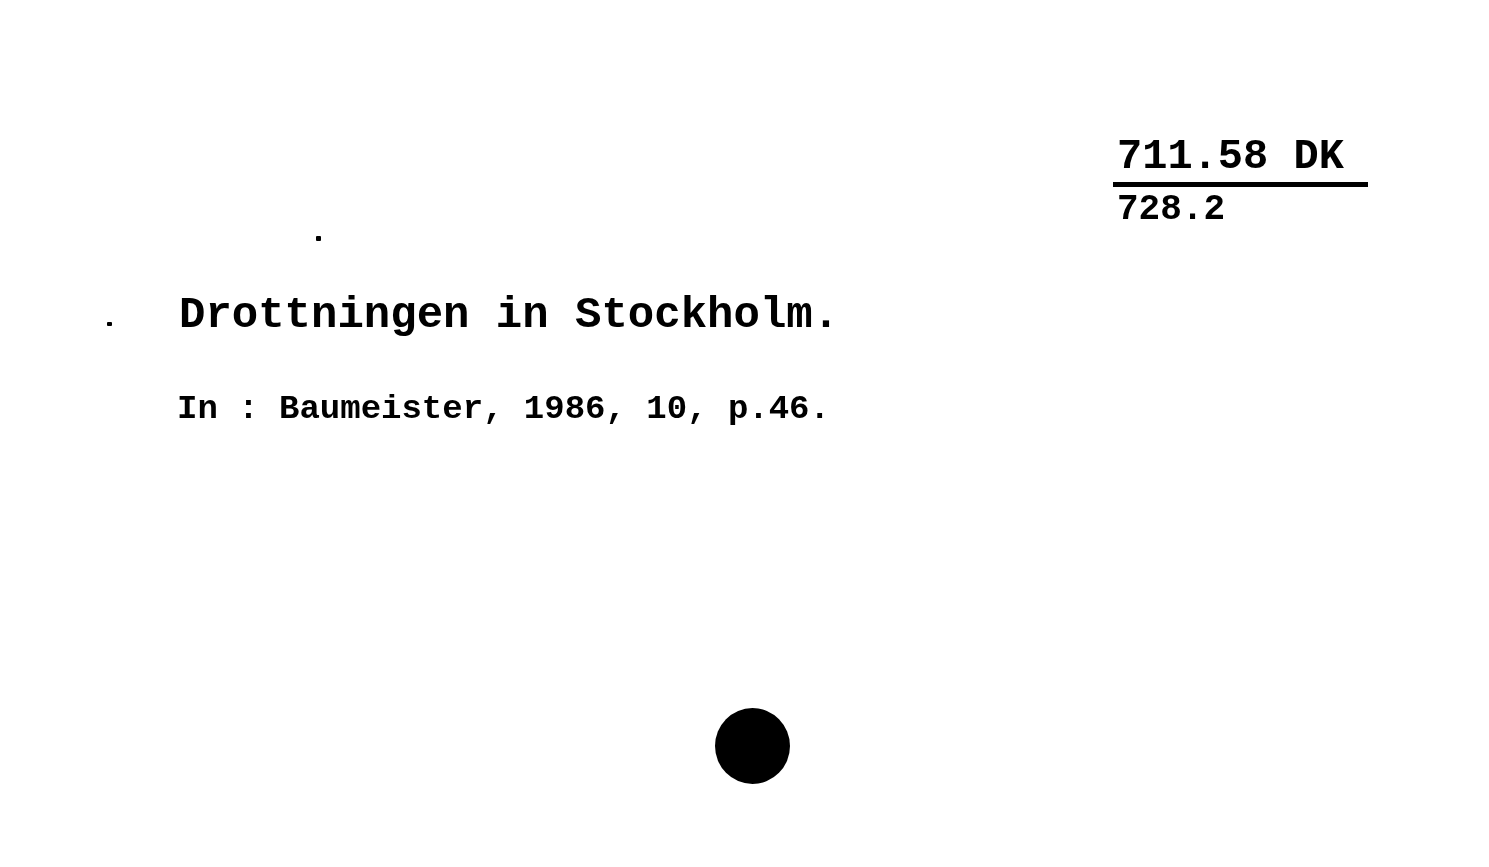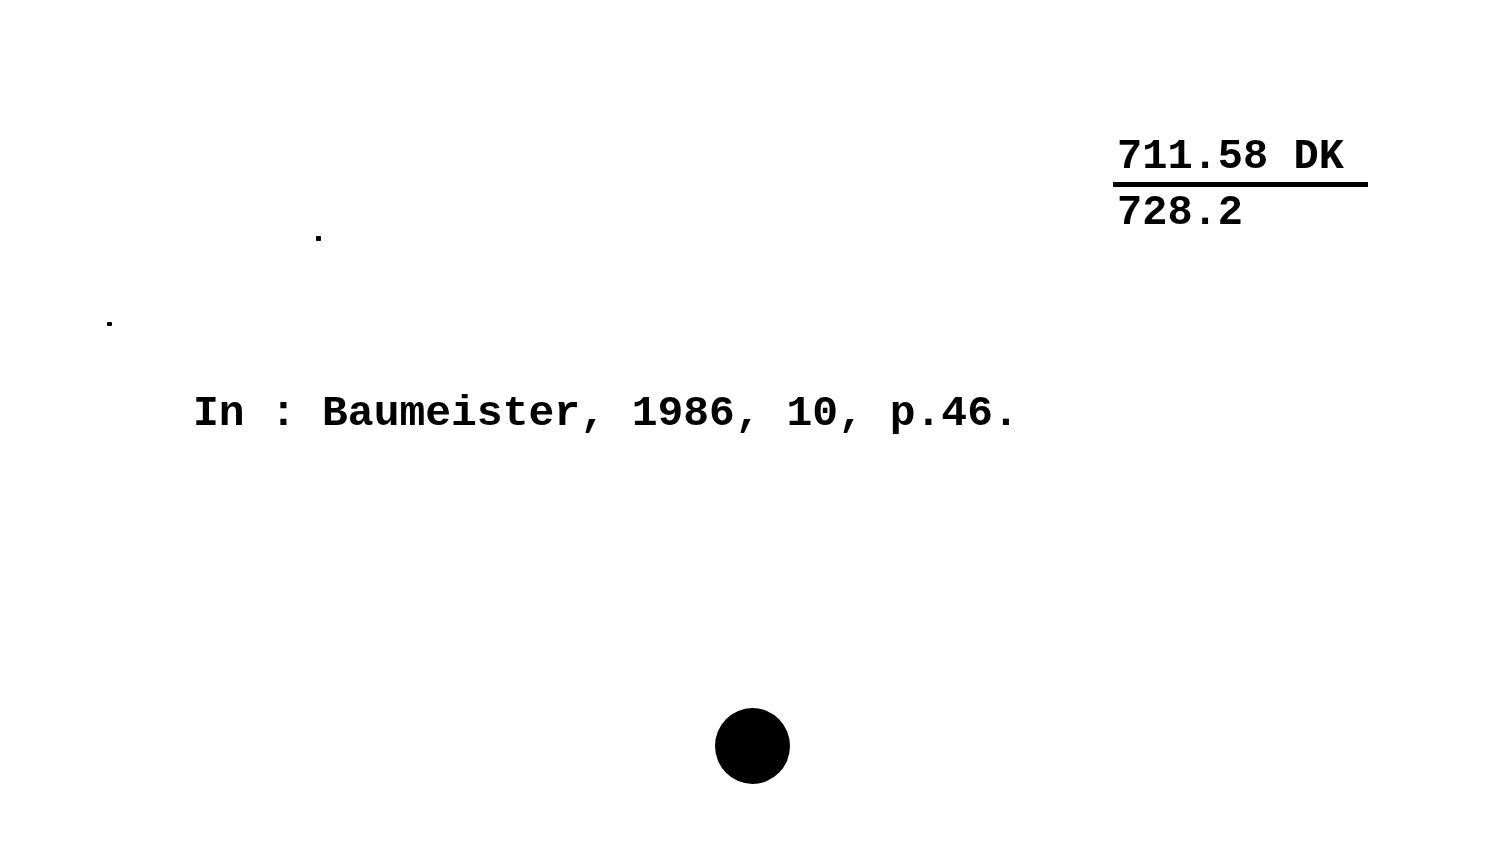--- a/index.html
+++ b/index.html
@@ -27,33 +27,32 @@
   .call-line1 {
     left: 1113px;
     top: 136px;
     font-size: 42px;
     border-bottom: 5px solid #000000;
     padding: 0 24px 4px 4px;
   }
   .call-line2 {
     left: 1117px;
     top: 192px;
-    font-size: 42px;
+    font-size: 36px;
     text-align: center;
   }
   .title-line {
     left: 179px;
     top: 293px;
     font-size: 44px;
   }
   .reference-line {
     left: 177px;
     top: 392px;
-    font-size: 43px;
-    margin-left: 16px;
+    font-size: 34px;
   }
   .speck {
     position: absolute;
     background: #000000;
     border-radius: 1px;
   }
   .speck-1 {
     left: 316px;
     top: 236px;
     width: 5px;
@@ -77,20 +76,21 @@
 </style>
 </head>
 <body>
 
 <div class="card">
 
   <div class="txt call-line1">711.58 DK</div>
 
   <div class="txt call-line2">728.2</div>
 
+  <div class="txt title-line">Drottningen in Stockholm.</div>
 
   <div class="txt reference-line">In : Baumeister, 1986, 10, p.46.</div>
 
   <span class="speck speck-1"></span>
 
   <span class="speck speck-2"></span>
 
   <div class="punch-hole"></div>
 
 </div>

